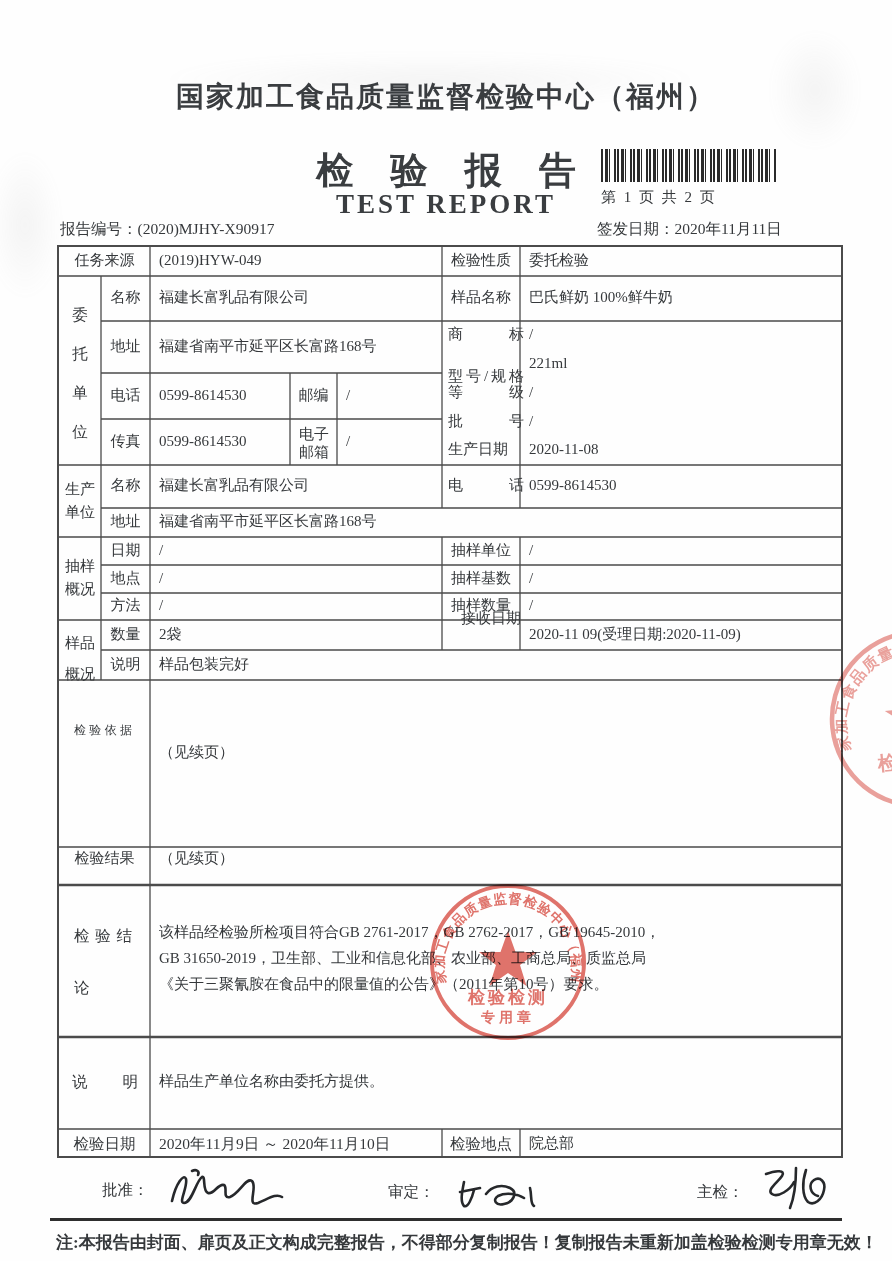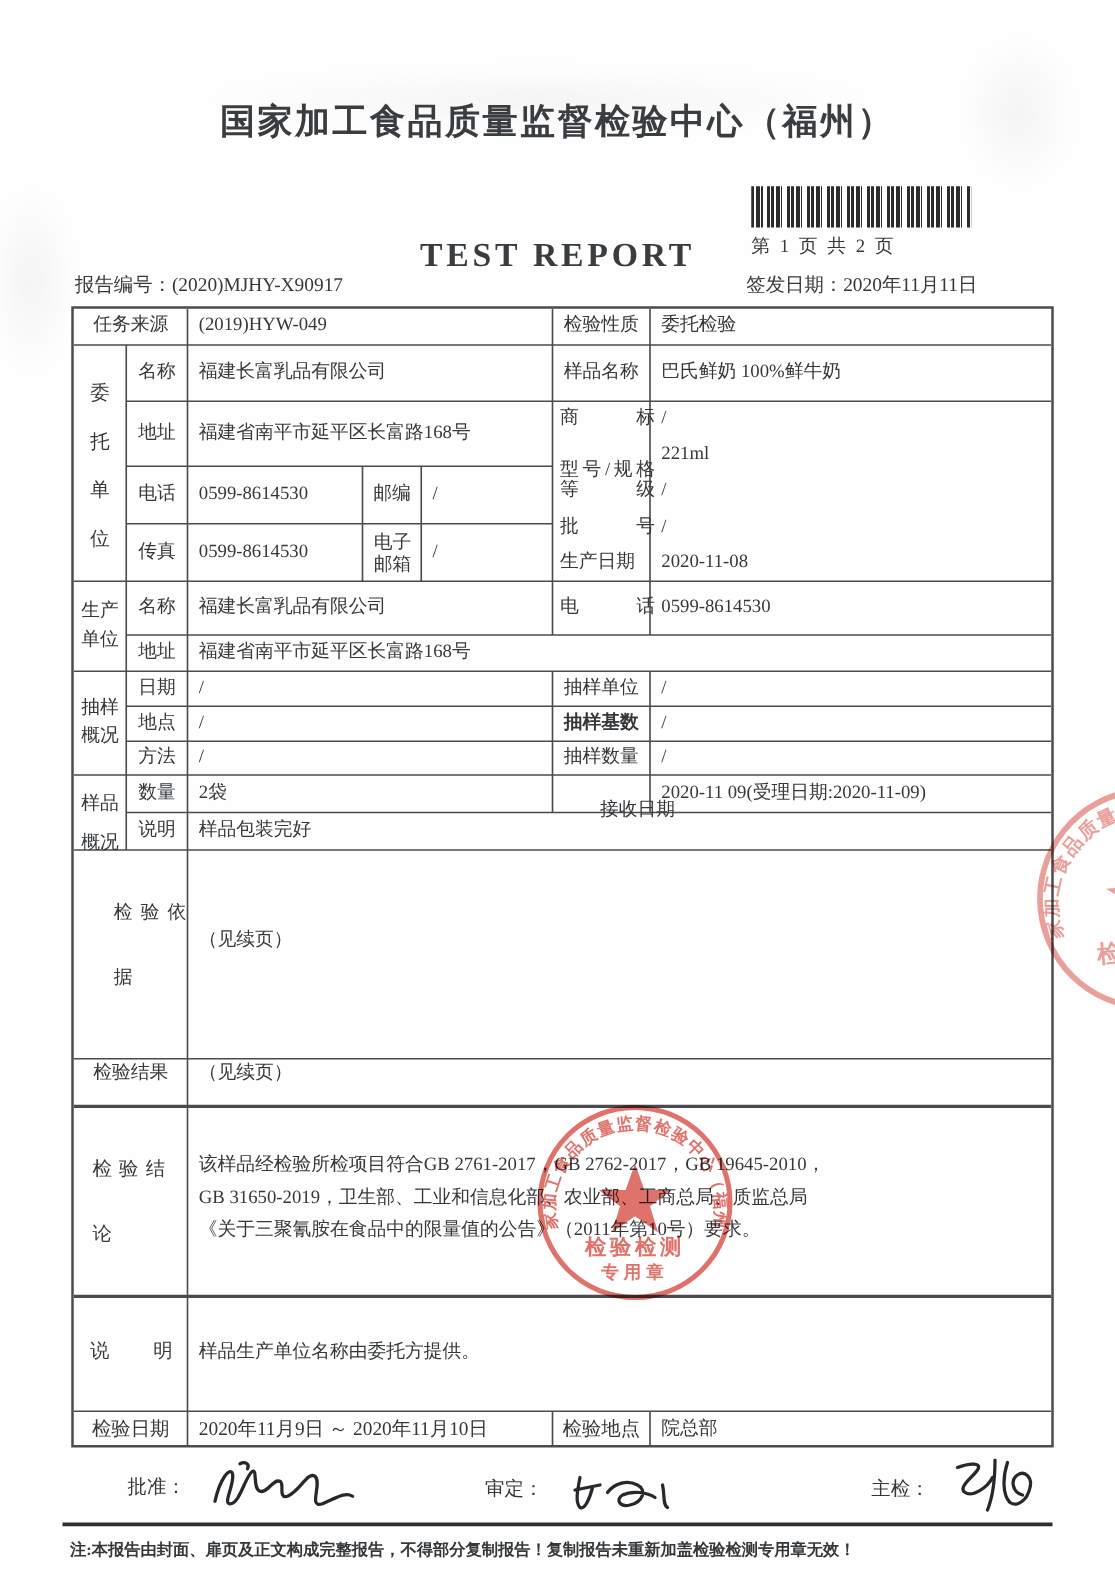--- a/index.html
+++ b/index.html
@@ -28,20 +28,21 @@
 </head>
 <body>
 
 <div class="page">
 
   <div class="smudge" style="left:-10px;top:150px;width:70px;height:150px;"></div>
   <div class="smudge" style="left:770px;top:30px;width:90px;height:120px;"></div>
   <div class="smudge" style="left:150px;top:55px;width:560px;height:50px;"></div>
 
   <div class="hdr" style="top:78px;font-size:28px;font-weight:bold;letter-spacing:2px;">国家加工食品质量监督检验中心（福州）</div>
+  <div class="hdr" style="top:146px;font-size:37px;font-weight:bold;letter-spacing:14px;text-indent:14px;">检 验 报 告</div>
   <div class="hdr" style="top:189px;font-size:27px;font-weight:bold;letter-spacing:3px;">TEST REPORT</div>
 
   <div class="abs" style="left:601px;top:149px;width:176px;height:33px;
        background:repeating-linear-gradient(90deg,#2b2b2b 0 2px,#fff 2px 4px,#2b2b2b 4px 7px,#fff 7px 8px,#2b2b2b 8px 9px,#fff 9px 13px,#2b2b2b 13px 15px,#fff 15px 16px);"></div>
 
   <div class="cell" style="left:601px;top:198px;font-size:15px;letter-spacing:2px;">第 1 页  共 2 页</div>
 
   <div class="cell" style="left:60px;top:229px;font-size:15.5px;">
     <span>报告编号：</span><span>(2020)MJHY-X90917</span>
   </div>
@@ -106,36 +107,36 @@
     <div class="cell ctr" style="left:42px;width:49px;top:275px;">地址</div>
     <div class="cell" style="left:100px;top:275px;">福建省南平市延平区长富路168号</div>
 
     <div class="vlabel" style="left:3px;top:308px;width:36px;font-size:15px;line-height:23px;">抽样概况</div>
     <div class="cell ctr" style="left:42px;width:49px;top:304px;">日期</div>
     <div class="cell" style="left:100px;top:304px;">/</div>
     <div class="cell ctr" style="left:383px;width:78px;top:304px;">抽样单位</div>
     <div class="cell" style="left:470px;top:304px;">/</div>
     <div class="cell ctr" style="left:42px;width:49px;top:332px;">地点</div>
     <div class="cell" style="left:100px;top:332px;">/</div>
-    <div class="cell ctr" style="left:383px;width:78px;top:332px;font-weight:bold;">抽样基数</div>
+    <div class="cell ctr" style="left:383px;width:78px;top:332px;">抽样基数</div>
     <div class="cell" style="left:470px;top:332px;">/</div>
     <div class="cell ctr" style="left:42px;width:49px;top:359px;">方法</div>
     <div class="cell" style="left:100px;top:359px;">/</div>
     <div class="cell ctr" style="left:383px;width:78px;top:359px;">抽样数量</div>
     <div class="cell" style="left:470px;top:359px;">/</div>
 
     <div class="vlabel" style="left:3px;top:381px;width:36px;font-size:15px;line-height:31px;">样品概况</div>
     <div class="cell ctr" style="left:42px;width:49px;top:388px;">数量</div>
     <div class="cell" style="left:100px;top:388px;">2袋</div>
-    <div class="cell ctr" style="left:383px;width:98px;top:402px;text-align:right;">接收日期</div>
+    <div class="cell ctr" style="left:383px;width:98px;top:372px;">接收日期</div>
     <div class="cell" style="left:470px;top:388px;text-align:center;">2020-11 09(受理日期:2020-11-09)</div>
     <div class="cell ctr" style="left:42px;width:49px;top:418px;">说明</div>
     <div class="cell" style="left:100px;top:418px;">样品包装完好</div>
 
-    <div class="abs" style="left:32px;top:457px;width:58px;line-height:52px;font-size:15px;text-align:justify;text-align-last:justify;">检验依据</div>
+    <div class="abs" style="left:15px;top:457px;width:58px;line-height:52px;font-size:12px;text-align:justify;text-align-last:justify;">检验依据</div>
     <div class="cell" style="left:100px;top:506px;">（见续页）</div>
 
     <div class="cell ctr" style="left:0;width:91px;top:612px;">检验结果</div>
     <div class="cell" style="left:100px;top:612px;">（见续页）</div>
 
     <div class="abs" style="left:15px;top:663px;width:58px;line-height:52px;font-size:15.5px;text-align:justify;text-align-last:justify;">检验结论</div>
     <div class="abs pre" style="left:100px;top:672px;width:676px;font-size:15px;line-height:26px;">该样品经检验所检项目符合GB 2761-2017，GB 2762-2017，GB 19645-2010，
 GB 31650-2019，卫生部、工业和信息化部、农业部、工商总局、质监总局
 《关于三聚氰胺在食品中的限量值的公告》（2011年第10号）要求。</div>
 
@@ -182,15 +183,15 @@
   <div class="cell" style="left:388px;top:1192px;font-size:15.5px;">审定：</div>
   <svg class="abs sig" style="left:452px;top:1172px;" width="95" height="40" viewBox="0 0 95 40">
     <path d="M12 10 C10 20 8 30 12 34 C16 36 20 26 22 18 M8 20 L28 16 M34 22 C40 14 50 12 58 16 C66 20 62 30 52 32 C44 34 40 28 46 24 C54 20 66 22 72 26 M78 16 C80 24 78 32 82 34"></path>
   </svg>
   <div class="cell" style="left:697px;top:1192px;font-size:15.5px;">主检：</div>
   <svg class="abs sig" style="left:752px;top:1160px;" width="90" height="55" viewBox="0 0 90 55">
     <path d="M14 14 C24 10 34 10 30 16 C26 22 14 30 20 34 C26 38 38 30 42 22 M44 8 C44 22 42 38 38 48 M54 10 C50 22 50 36 56 42 C62 46 70 40 72 30 C74 22 68 16 62 20 C56 24 58 34 66 36"></path>
   </svg>
 
   <div class="abs" style="left:50px;top:1218px;width:792px;height:3px;background:#2e2e2e;"></div>
-  <div class="abs" style="left:56px;top:1231px;font-size:13px;font-weight:bold;white-space:nowrap;">注:本报告由封面、扉页及正文构成完整报告，不得部分复制报告！复制报告未重新加盖检验检测专用章无效！</div>
+  <div class="abs" style="left:56px;top:1231px;font-size:17px;font-weight:bold;white-space:nowrap;">注:本报告由封面、扉页及正文构成完整报告，不得部分复制报告！复制报告未重新加盖检验检测专用章无效！</div>
 
 </div>
 
 </body></html>

